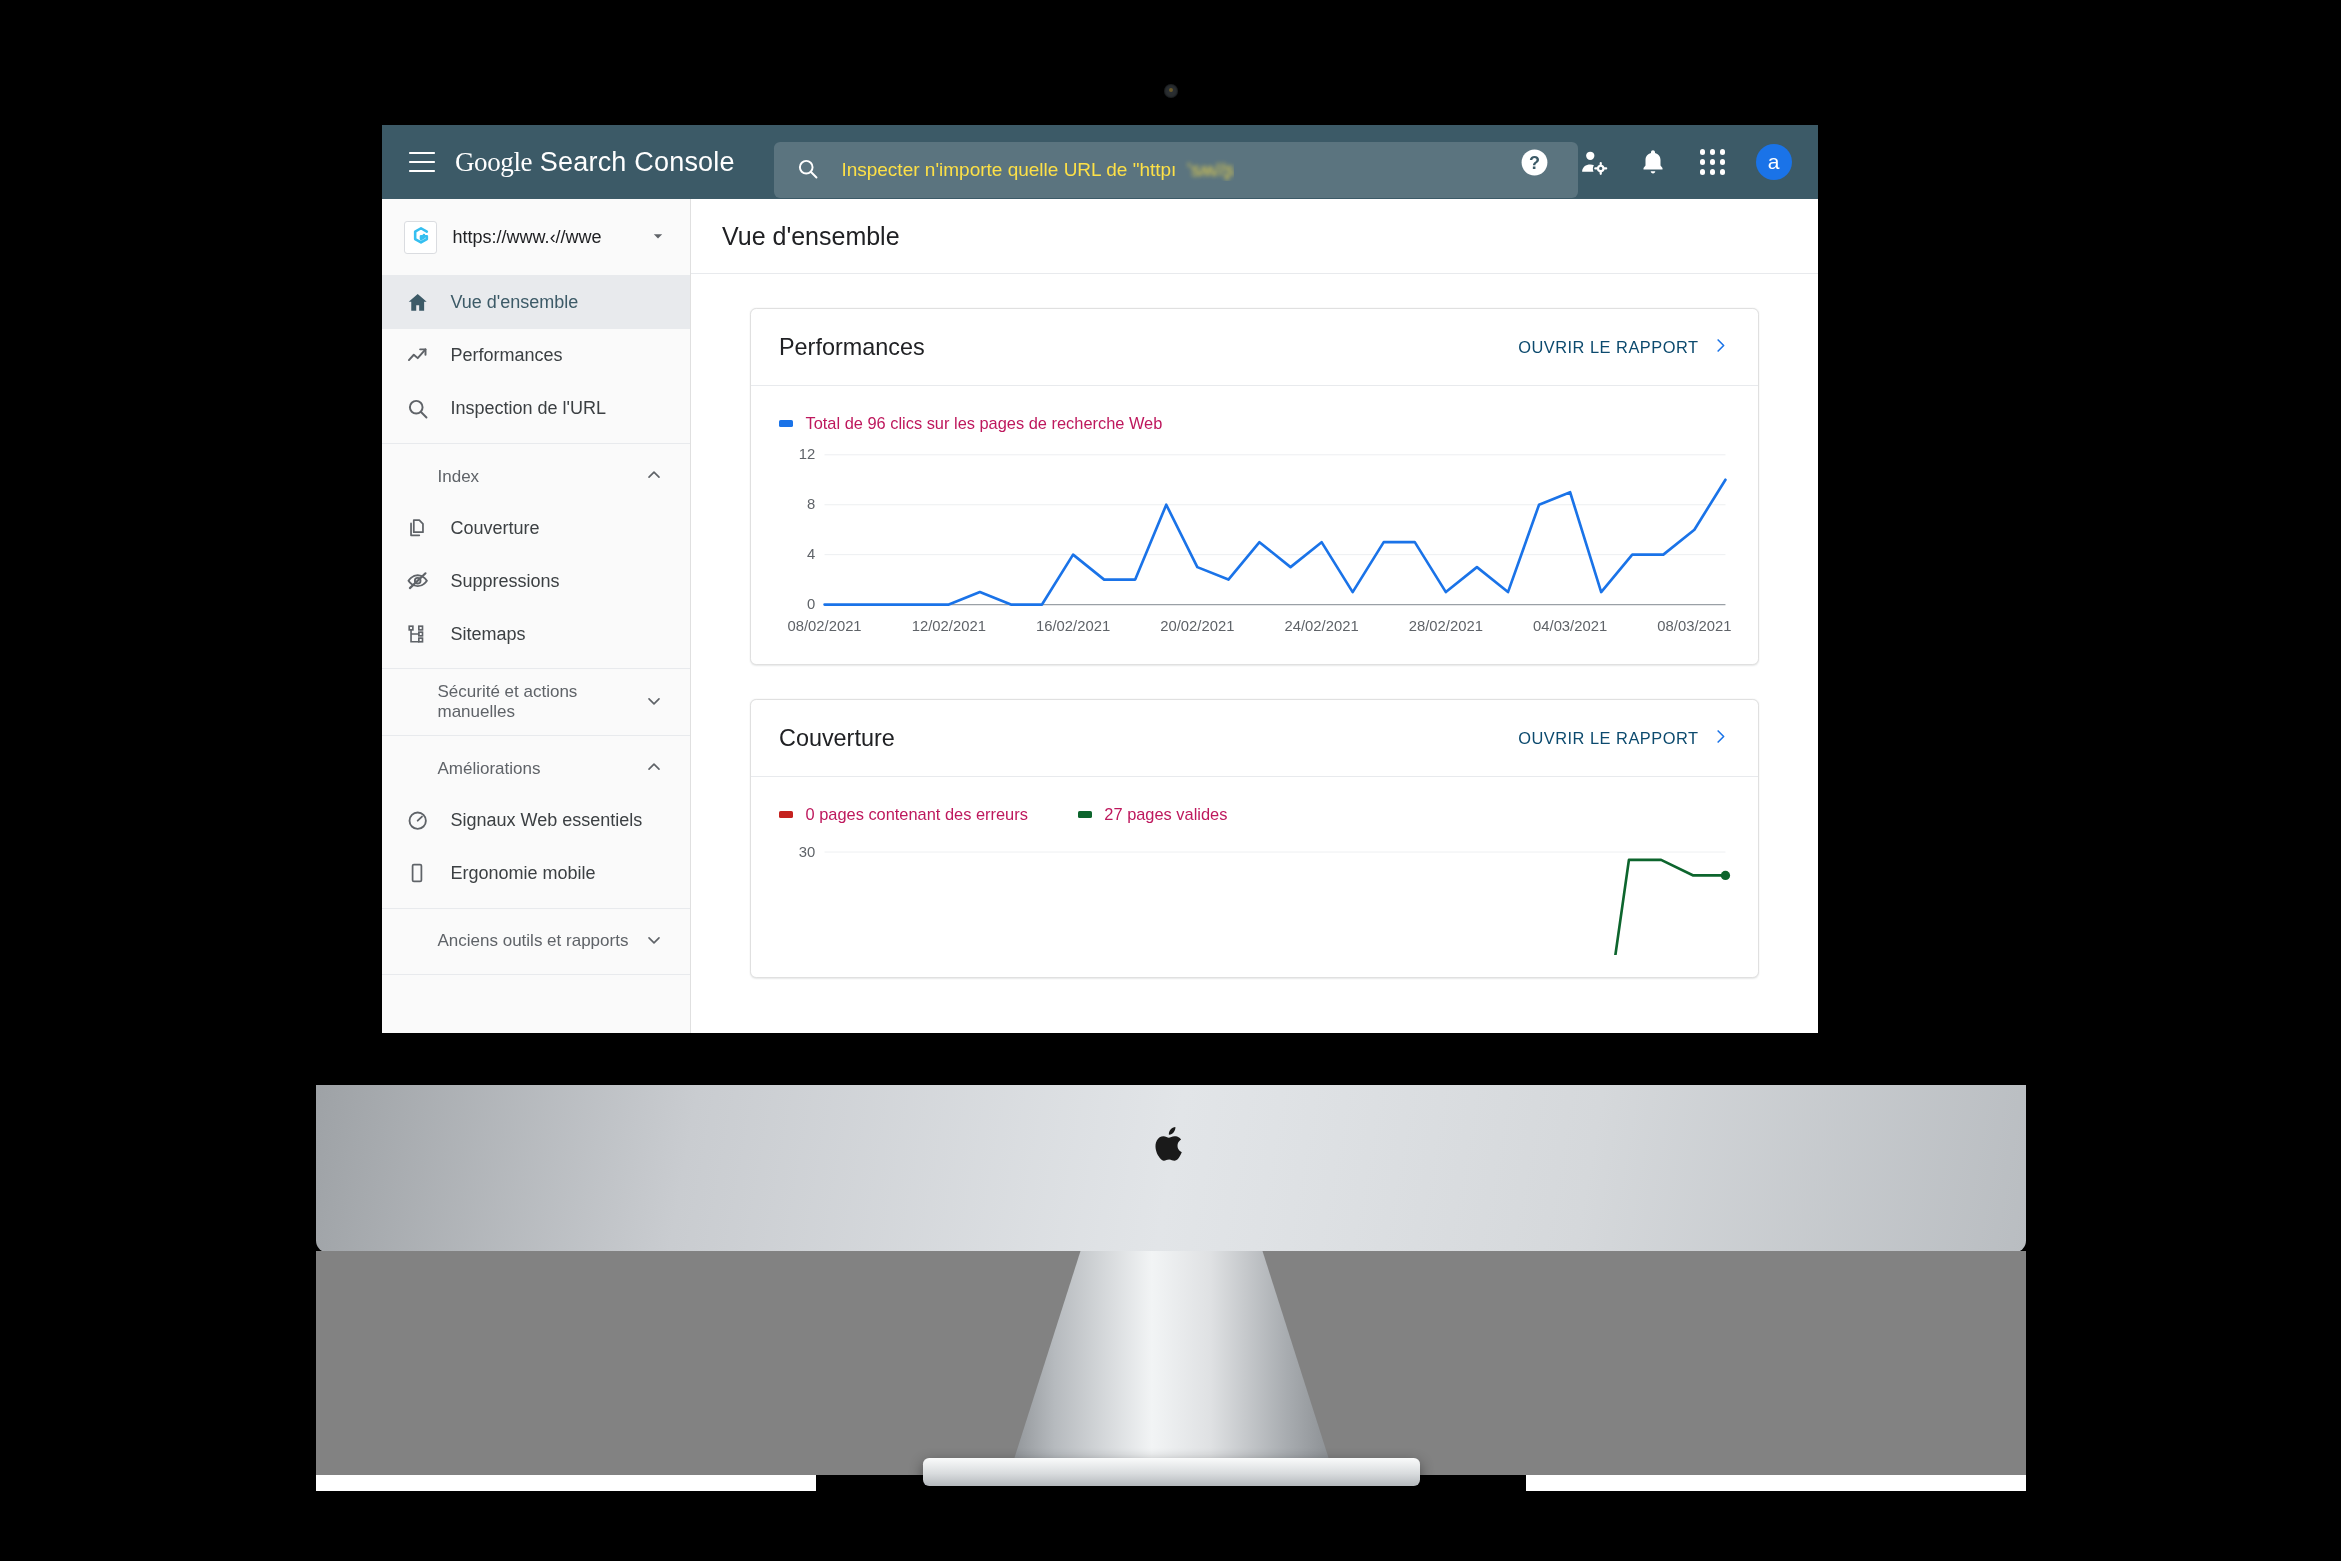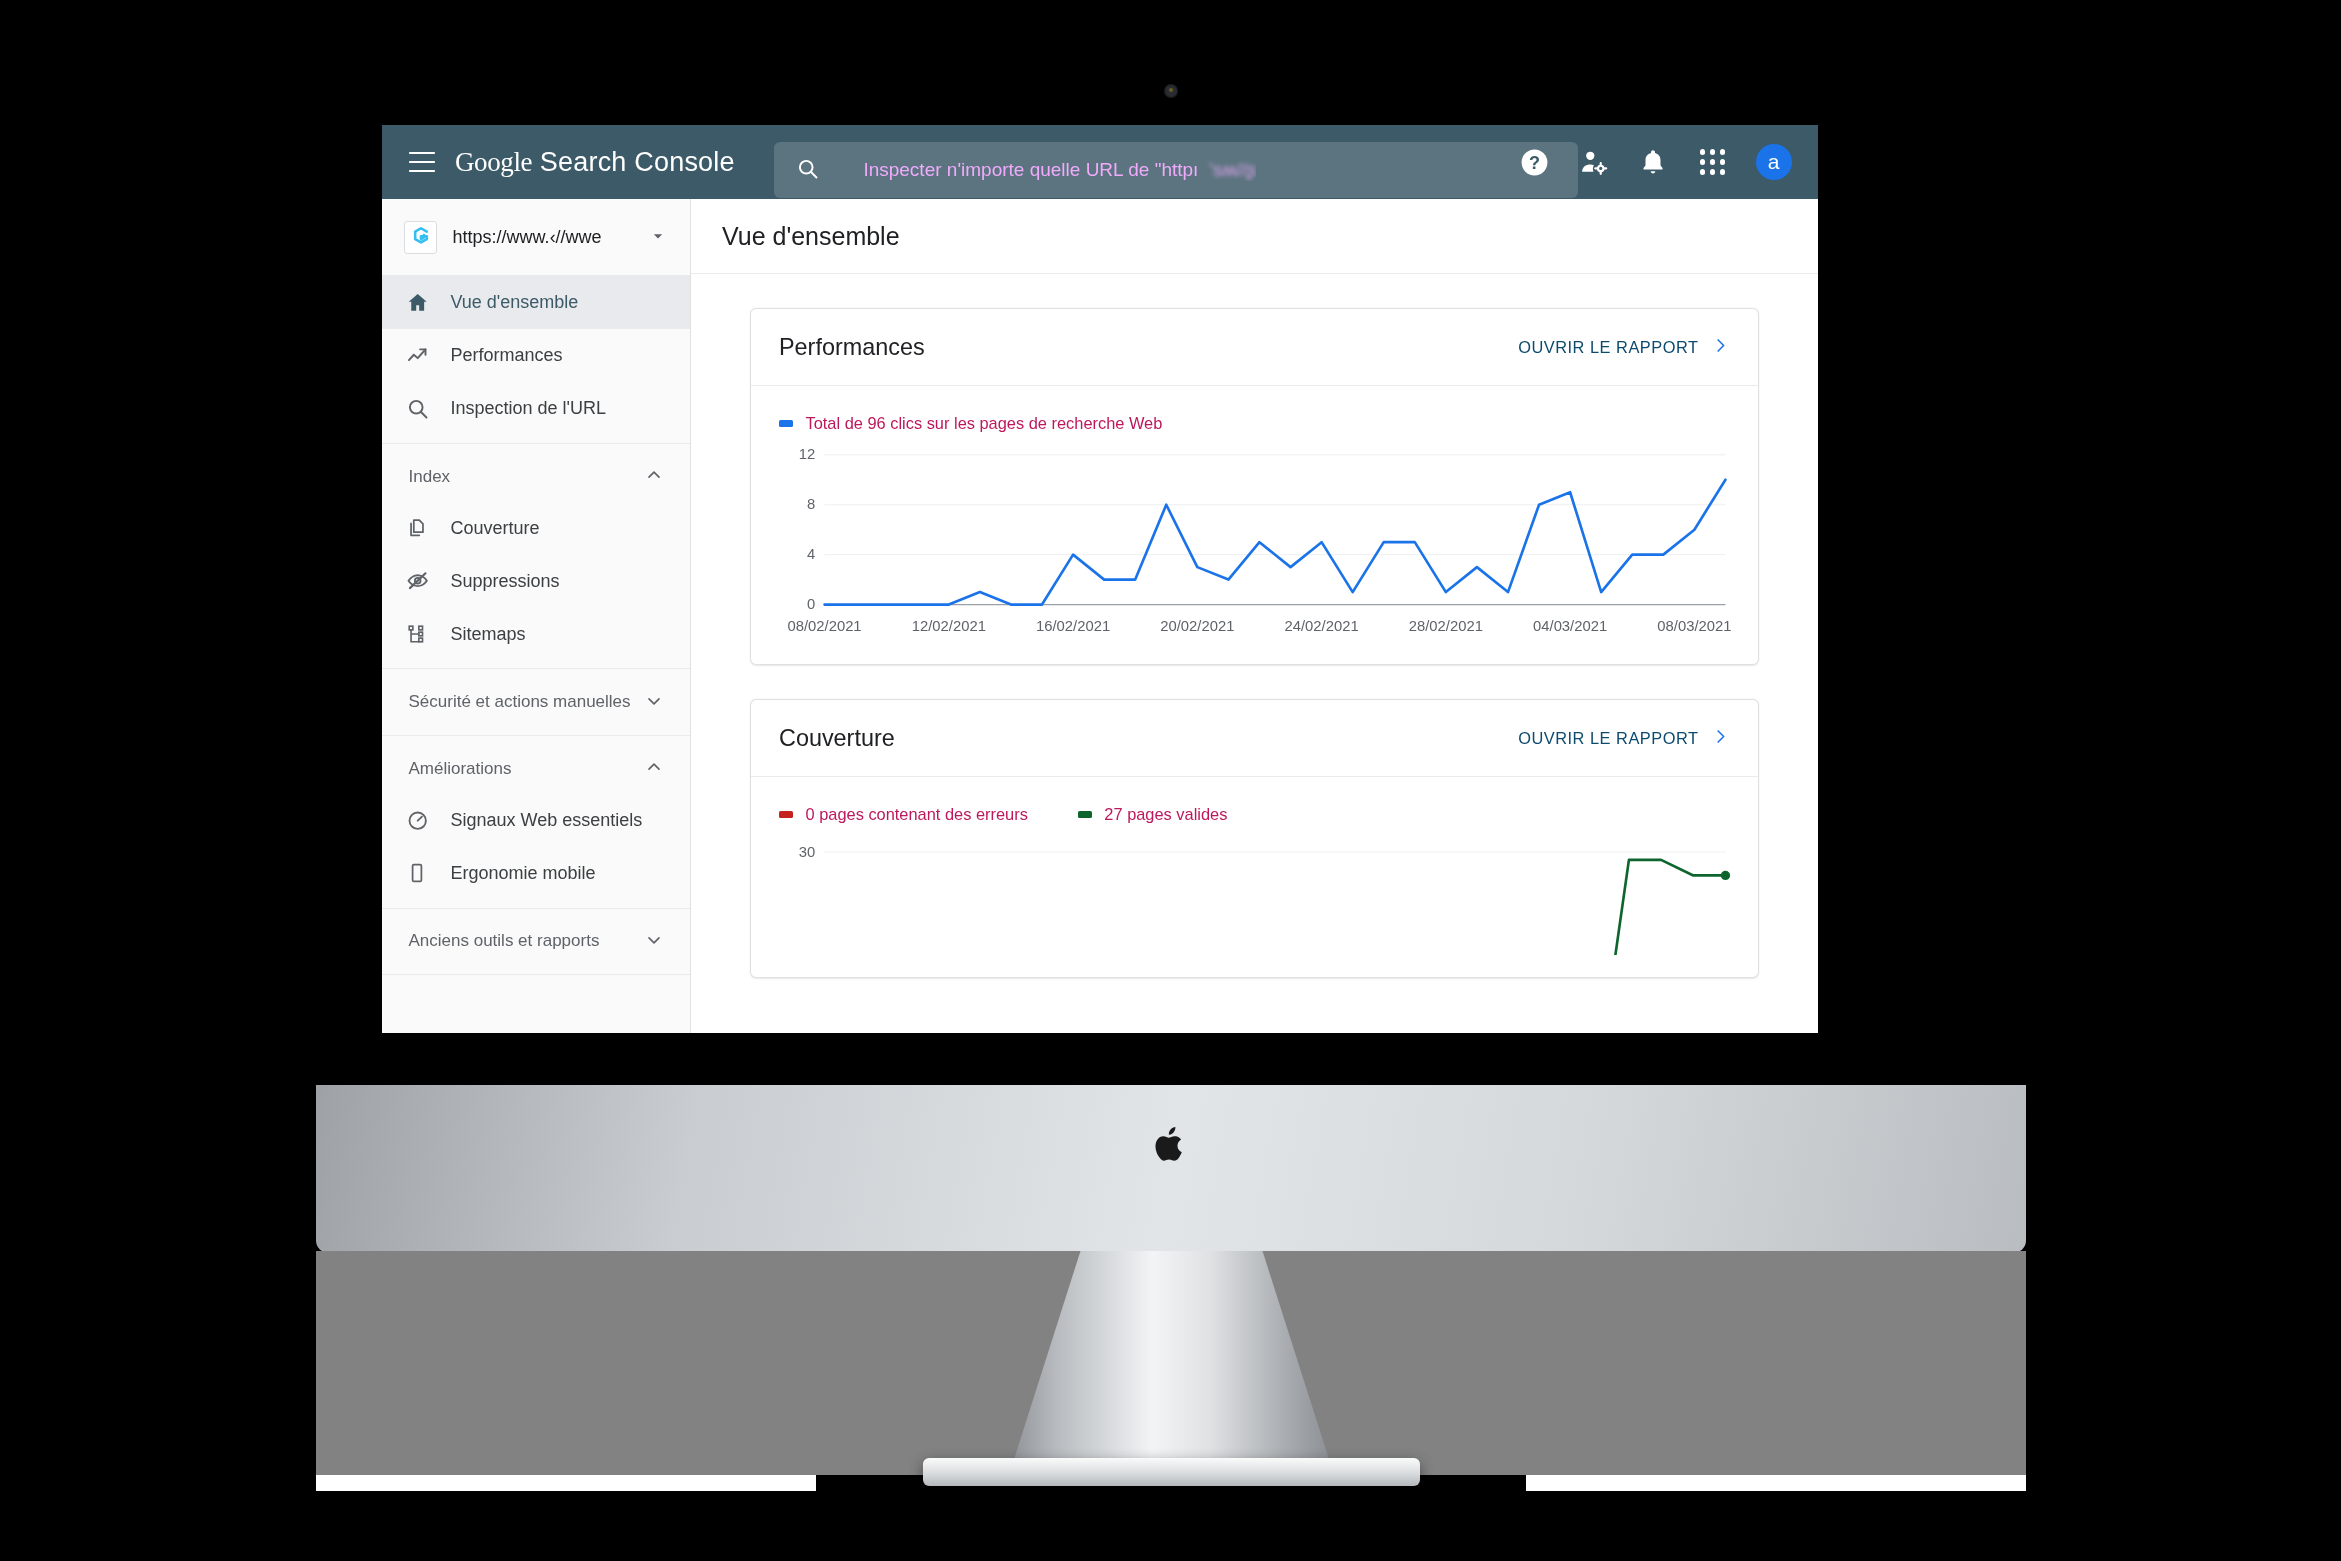--- a/index.html
+++ b/index.html
@@ -38,22 +38,22 @@
   #brand { font-size: 27px; color: #fff; letter-spacing: 0.2px; white-space: nowrap; }
   #brand .g { font-family: "Liberation Serif", serif; font-weight: 400; letter-spacing: -0.4px; }
   #brand .sc { font-weight: 300; }
 
   #searchbox {
     position: absolute; left: 392px; top: 17px; width: 804px; height: 56px;
     background: rgba(255,255,255,.16); border-radius: 6.2px;
     display: flex; align-items: center; padding: 0 22px; cursor: text;
   }
   #searchbox .mag { margin-right: 22px; flex: 0 0 auto; }
-  #searchbox .ph { color: #f0abfc; font-size: 19px; white-space: nowrap;
-    overflow: hidden; text-overflow: clip; margin-left: 22px; }
+  #searchbox .ph { color: #fde047; font-size: 19px; white-space: nowrap;
+    overflow: hidden; text-overflow: clip; }
   #searchbox .ph .blur { filter: blur(2px); opacity: .85; margin-left: 11px; }
 
   #topactions { position: absolute; right: 26.5px; top: 0; height: 74px;
     display: flex; align-items: center; gap: 26.5px; }
   .ticon { width: 33px; height: 33px; display: flex; align-items: center;
     justify-content: center; cursor: pointer; }
   #avatar { width: 36px; height: 36px; border-radius: 50%; background: #1a73e8;
     color: #fff; font-size: 21px; display: flex; align-items: center;
     justify-content: center; cursor: pointer; }
   .dotgrid { display: grid; grid-template-columns: repeat(3, 5.5px);
@@ -82,21 +82,21 @@
   .nav-group.first { padding-top: 0; }
   .nav-item { display: flex; align-items: center; height: 53px; padding: 0 22px;
     cursor: pointer; }
   .nav-item.active { background: #e8eaed; }
   .nav-item .ico { width: 26.5px; margin-right: 20px; display: flex;
     align-items: center; justify-content: center; flex: 0 0 auto; }
   .nav-item .lbl { font-size: 18px; color: #3c4043; white-space: nowrap; }
   .nav-item.active .lbl { color: #3c5a67; }
 
   .sec-head { display: flex; align-items: center; justify-content: space-between;
-    height: 50px; padding: 0 26.5px 0 26.5px; cursor: pointer; }
+    height: 50px; padding: 0 26.5px 0 26.5px; cursor: pointer; margin-left: 29px; }
   .sec-head .t { font-size: 17px; color: #5f6368; }
 
   
   #content { flex: 1; background: #fff; overflow: hidden; }
   #page-head { height: 75px; display: flex; align-items: center; padding: 0 31px;
     border-bottom: 0.8px solid #e8eaed; box-shadow: 0 0.8px 2.3px rgba(0,0,0,.06); }
   #page-head h1 { font-size: 25px; font-weight: 400; color: #202124; }
 
   #scroll-area { padding: 34px 0 0 0; background: #fff; }
 

